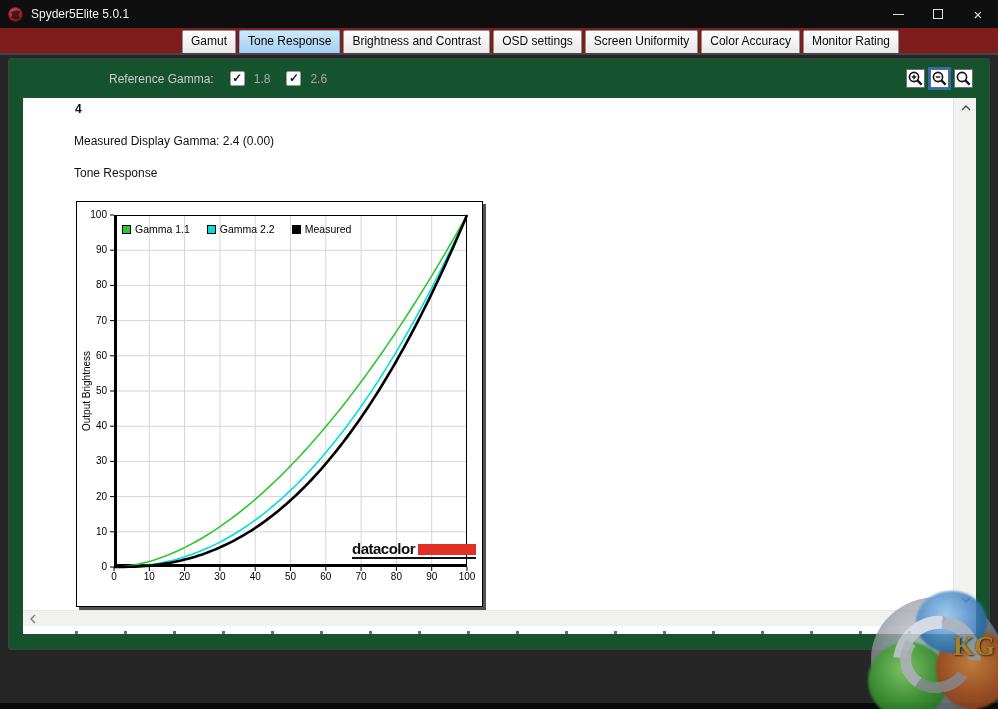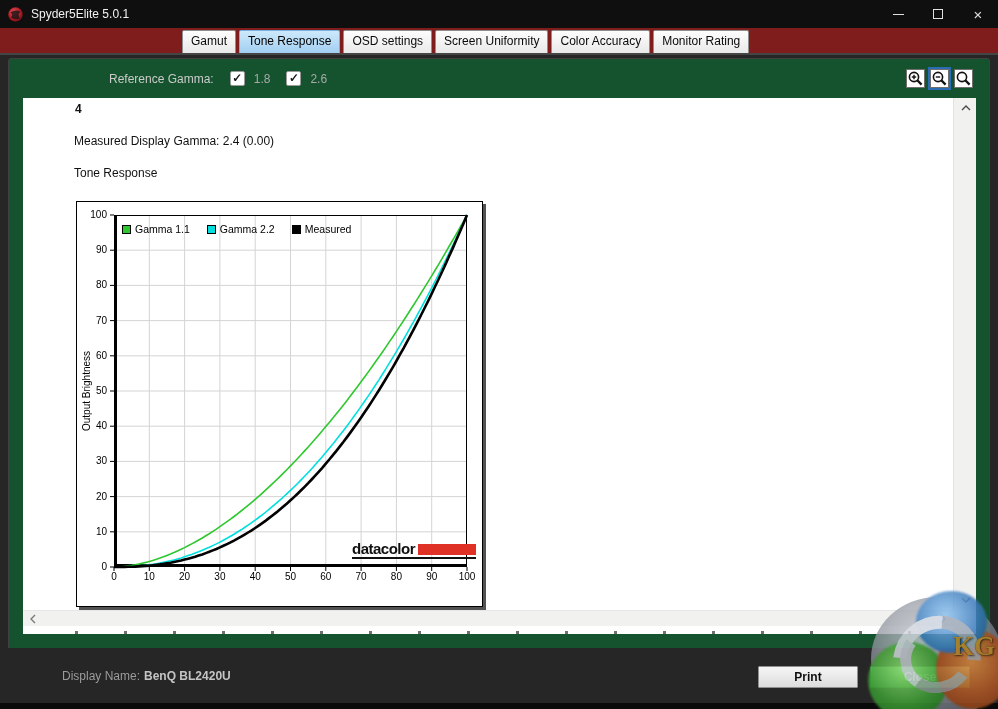--- a/index.html
+++ b/index.html
@@ -121,20 +121,21 @@
         </div>
       <div class="win-btn">
           <span class="glyph-close">×</span>
         </div>
     </div>
   </div>
 
   <div class="tabrow">
       <div class="tab">Gamut</div>
       <div class="tab selected">Tone Response</div>
+      <div class="tab">Brightness and Contrast</div>
       <div class="tab">OSD settings</div>
       <div class="tab">Screen Uniformity</div>
       <div class="tab">Color Accuracy</div>
       <div class="tab">Monitor Rating</div>
     </div>
 
   <div class="main">
     <div class="panel">
 
       <div class="toolbar">
@@ -299,27 +300,20 @@
                 <polyline points="1,1 5,5 1,9" fill="none" stroke="#9a9a9a" stroke-width="1.4"></polyline>
               </svg>
           </div>
         </div>
         <div class="corner"></div>
         <div class="sliver"></div>
       </div>
     </div>
   </div>
 
-  <div class="footer">
-    <div class="display-name">
-      <span>Display Name:</span><b>BenQ BL2420U</b>
-    </div>
-    <div class="btn btn-print">Print</div>
-    <div class="btn btn-close">Close</div>
-  </div>
   <div class="bottom-strip"></div>
 
   <div class="kg">
     <div class="kg-base"></div>
     <div class="kg-green"></div>
     <div class="kg-orange"></div>
     <div class="kg-blue"></div>
     <div class="kg-swirl1"></div>
     <div class="kg-swirl2"></div>
     <span class="kg-text">KG</span>

